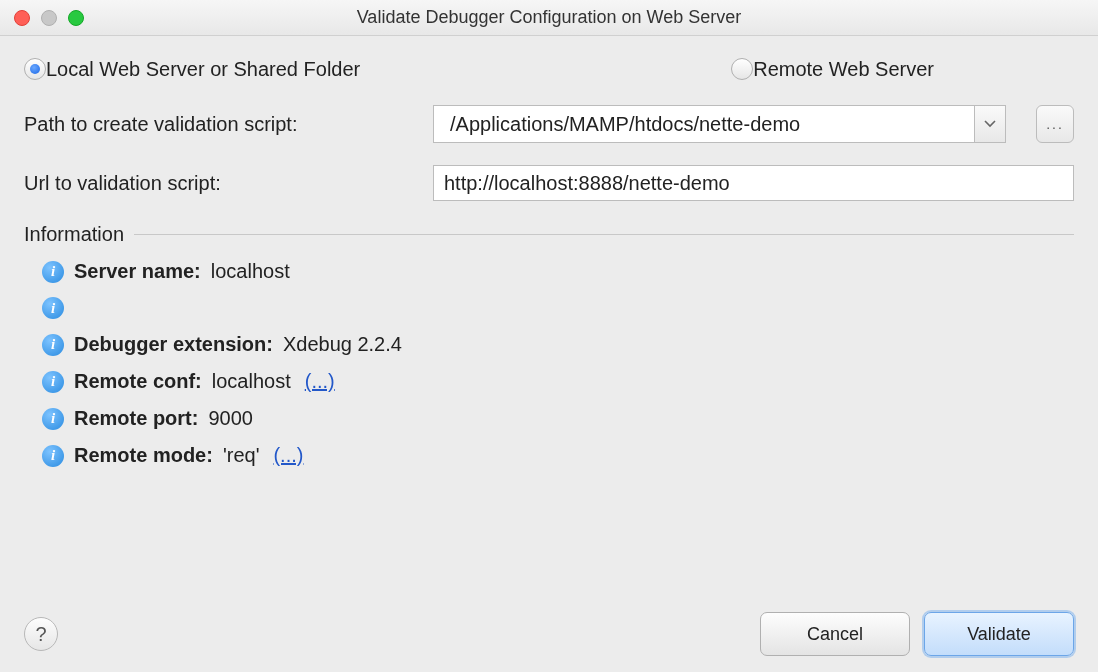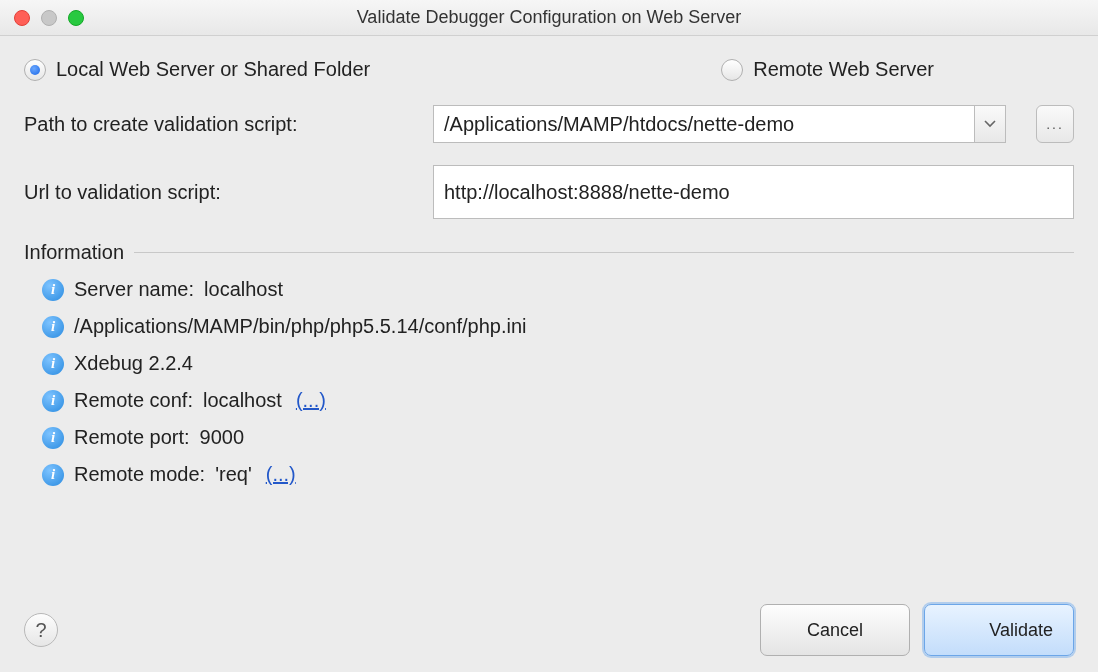--- a/index.html
+++ b/index.html
@@ -48,22 +48,21 @@
       padding: 22px 24px 0 24px;
     }
     .radio-row {
       display: flex;
       align-items: center;
       gap: 50px;
       margin-bottom: 24px;
     }
     .radio-option {
       display: flex;
-      align-items: flex-end;
-      gap: 10px;
+      align-items: flex-start;
       cursor: pointer;
     }
     .radio-circle {
       width: 22px;
       height: 22px;
       border-radius: 50%;
       background: linear-gradient(to bottom, #fff, #e6e6e6);
       border: 1px solid #b0b0b0;
       display: flex;
       align-items: center;
@@ -91,40 +90,40 @@
       gap: 24px;
     }
     .form-label {
       width: 385px;
       font-size: 20px;
       color: #222;
       flex-shrink: 0;
     }
     .text-input {
       flex: 1;
-      height: 54px;
+      height: 36px;
       border: 1px solid #bcbcbc;
       background: #fff;
       font-size: 20px;
       padding: 0 10px;
       color: #222;
       font-family: inherit;
     }
     .combo-wrap {
       flex: 1;
       display: flex;
       align-items: stretch;
       height: 38px;
     }
     .combo-input {
       flex: 1;
       border: 1px solid #bcbcbc;
       background: #fff;
       font-size: 20px;
-      padding: 0 10px;
+      padding: 0 16px;
       color: #222;
       font-family: inherit;
       border-right: none;
     }
     .combo-arrow {
       width: 32px;
       border: 1px solid #bcbcbc;
       background: linear-gradient(to bottom, #fafafa, #e8e8e8);
       display: flex;
       align-items: center;
@@ -186,21 +185,21 @@
       font-weight: bold;
       font-size: 15px;
       display: flex;
       align-items: center;
       justify-content: center;
       flex-shrink: 0;
       font-style: italic;
       font-family: Georgia, serif;
     }
     .info-label {
-      font-weight: normal;
+      font-weight: bold;
     }
     .info-link {
       color: #2358c9;
       text-decoration: underline;
       cursor: pointer;
       margin-left: 4px;
     }
     .footer {
       position: absolute;
       bottom: 16px;
@@ -217,37 +216,36 @@
       background: linear-gradient(to bottom, #fdfdfd, #e6e6e6);
       display: flex;
       align-items: center;
       justify-content: center;
       font-size: 20px;
       color: #555;
       cursor: pointer;
     }
     .footer-spacer { flex: 1; }
     .btn {
-      height: 52px;
+      height: 44px;
       min-width: 150px;
       border-radius: 7px;
       border: 1px solid #b0b0b0;
       background: linear-gradient(to bottom, #fdfdfd, #e4e4e4);
       font-size: 18px;
       color: #222;
       cursor: pointer;
       margin-left: 14px;
       padding: 0 20px;
       font-family: inherit;
     }
     .btn.primary {
       border: 1px solid #6ca6e8;
       background: linear-gradient(to bottom, #e8f3ff, #c3ddfb);
       box-shadow: 0 0 0 2px rgba(90,160,240,0.4);
-      text-align: right;
     }
   </style>
 </head>
 <body>
 
 <div class="titlebar">
   <div class="traffic-lights">
     <div class="traffic-light tl-close"></div>
     <div class="traffic-light tl-min"></div>
     <div class="traffic-light tl-max"></div>
@@ -293,24 +291,24 @@
   </div>
 
   <div class="info-list">
     <div class="info-item">
       <div class="info-icon">i</div>
       <span class="info-label">Server name:</span>
       <span>localhost</span>
     </div>
     <div class="info-item">
       <div class="info-icon">i</div>
-      <span>/Applications/MAMP/bin/php/php5.5.14/conf/php.ini</span>
-    </div>
-    <div class="info-item">
-      <div class="info-icon">i</div>
+    </div>
+    <div class="info-item">
+      <div class="info-icon">i</div>
+      <span class="info-label">Debugger extension:</span>
       <span>Xdebug 2.2.4</span>
     </div>
     <div class="info-item">
       <div class="info-icon">i</div>
       <span class="info-label">Remote conf:</span>
       <span>localhost</span>
       <span class="info-link">(...)</span>
     </div>
     <div class="info-item">
       <div class="info-icon">i</div>

